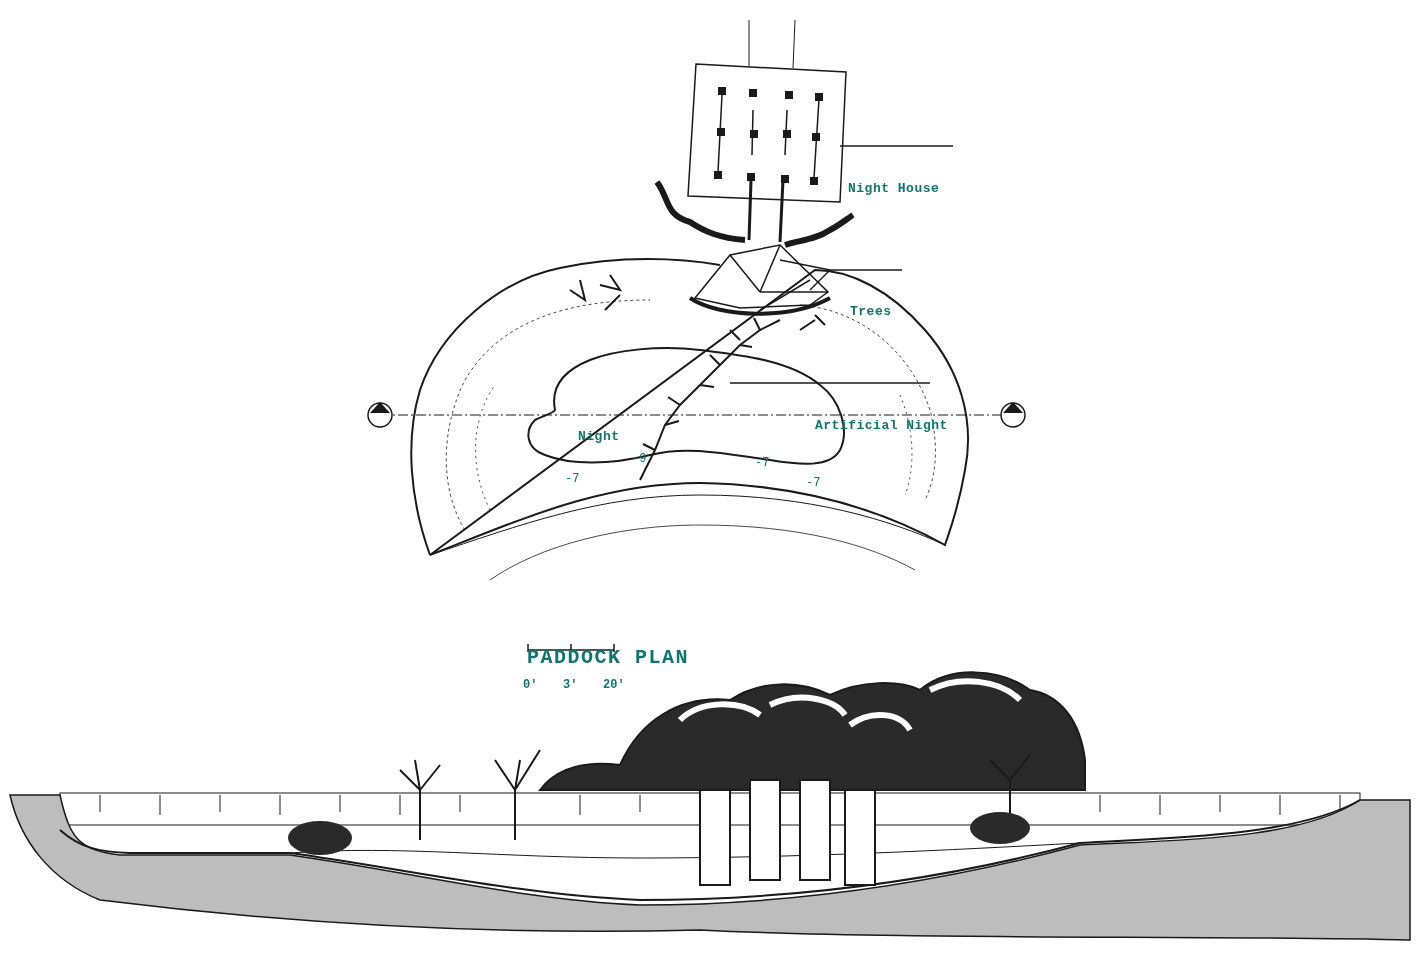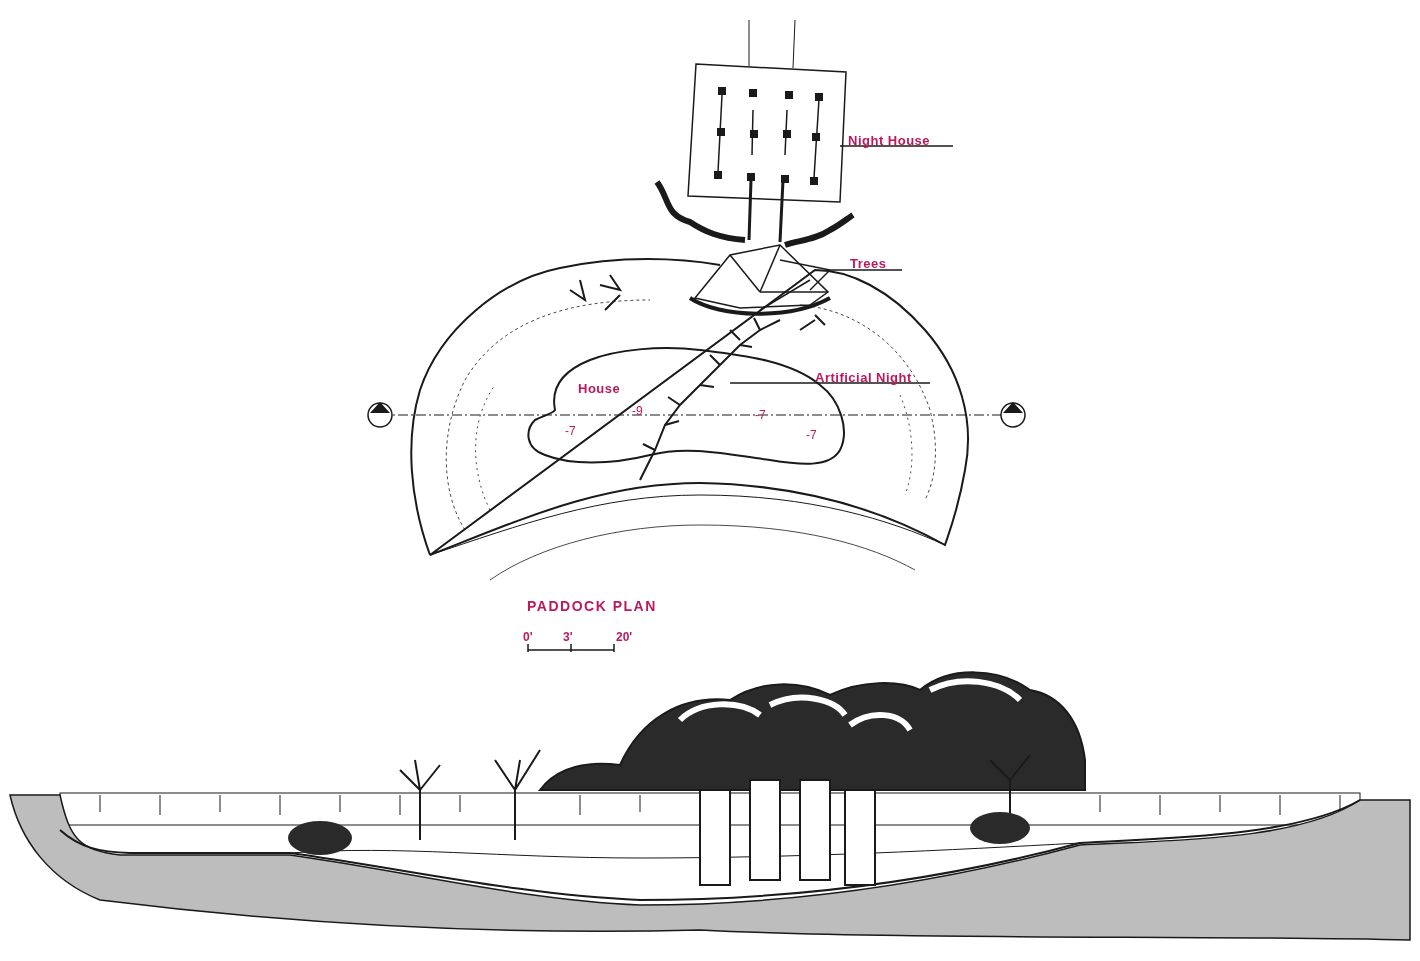--- a/index.html
+++ b/index.html
@@ -1,20 +1,20 @@
 <!DOCTYPE html>
 <html><head>
 <meta charset="utf-8">
 <style>
   html, body { margin: 0; padding: 0; background: #ffffff; }
   body { width: 1420px; height: 961px; position: relative; overflow: hidden; font-family: "Liberation Sans", sans-serif; }
   svg { position: absolute; left: 0; top: 0; }
-  .lbl { position: absolute; font-family: Liberation Sans, sans-serif; font-weight: bold; color: #be185d; }
+  .lbl { position: absolute; font-family: Liberation Mono, monospace; font-weight: bold; color: #0f766e; margin-top: 48px; }
   .callout { font-size: 13px; letter-spacing: 0.5px; }
-  .title { font-size: 14px; letter-spacing: 1.5px; }
+  .title { font-size: 20px; letter-spacing: 1.5px; }
   .scale { font-size: 12px; }
 </style>
 </head>
 <body>
 
 <svg width="1420" height="961" viewBox="0 0 1420 961">
 
   <g stroke="#1a1a1a" fill="none">
     <line x1="749" y1="20" x2="749" y2="66" stroke-width="1"></line>
     <line x1="795" y1="20" x2="793" y2="68" stroke-width="1"></line>
@@ -130,23 +130,23 @@
     </g>
 
     <ellipse cx="320" cy="838" rx="32" ry="17" fill="#2a2a2a"></ellipse>
     <ellipse cx="1000" cy="828" rx="30" ry="16" fill="#2a2a2a"></ellipse>
   </g>
 </svg>
 
 <div class="lbl callout" style="left:848px; top:133px;">Night House</div>
 <div class="lbl callout" style="left:850px; top:256px;">Trees</div>
 <div class="lbl callout" style="left:815px; top:370px;">Artificial Night</div>
-<div class="lbl callout" style="left:578px; top:381px;">House</div>
+<div class="lbl callout" style="left:578px; top:381px;">Night</div>
 
 <div class="lbl scale" style="left:632px; top:404px; font-weight:normal;">-9</div>
 <div class="lbl scale" style="left:565px; top:424px; font-weight:normal;">-7</div>
 <div class="lbl scale" style="left:755px; top:408px; font-weight:normal;">-7</div>
 <div class="lbl scale" style="left:806px; top:428px; font-weight:normal;">-7</div>
 
 <div class="lbl title" style="left:527px; top:598px;">PADDOCK PLAN</div>
 <div class="lbl scale" style="left:523px; top:630px;">0'</div>
 <div class="lbl scale" style="left:563px; top:630px;">3'</div>
-<div class="lbl scale" style="left:616px; top:630px;">20'</div>
+<div class="lbl scale" style="left:603px; top:630px;">20'</div>
 
 </body></html>

